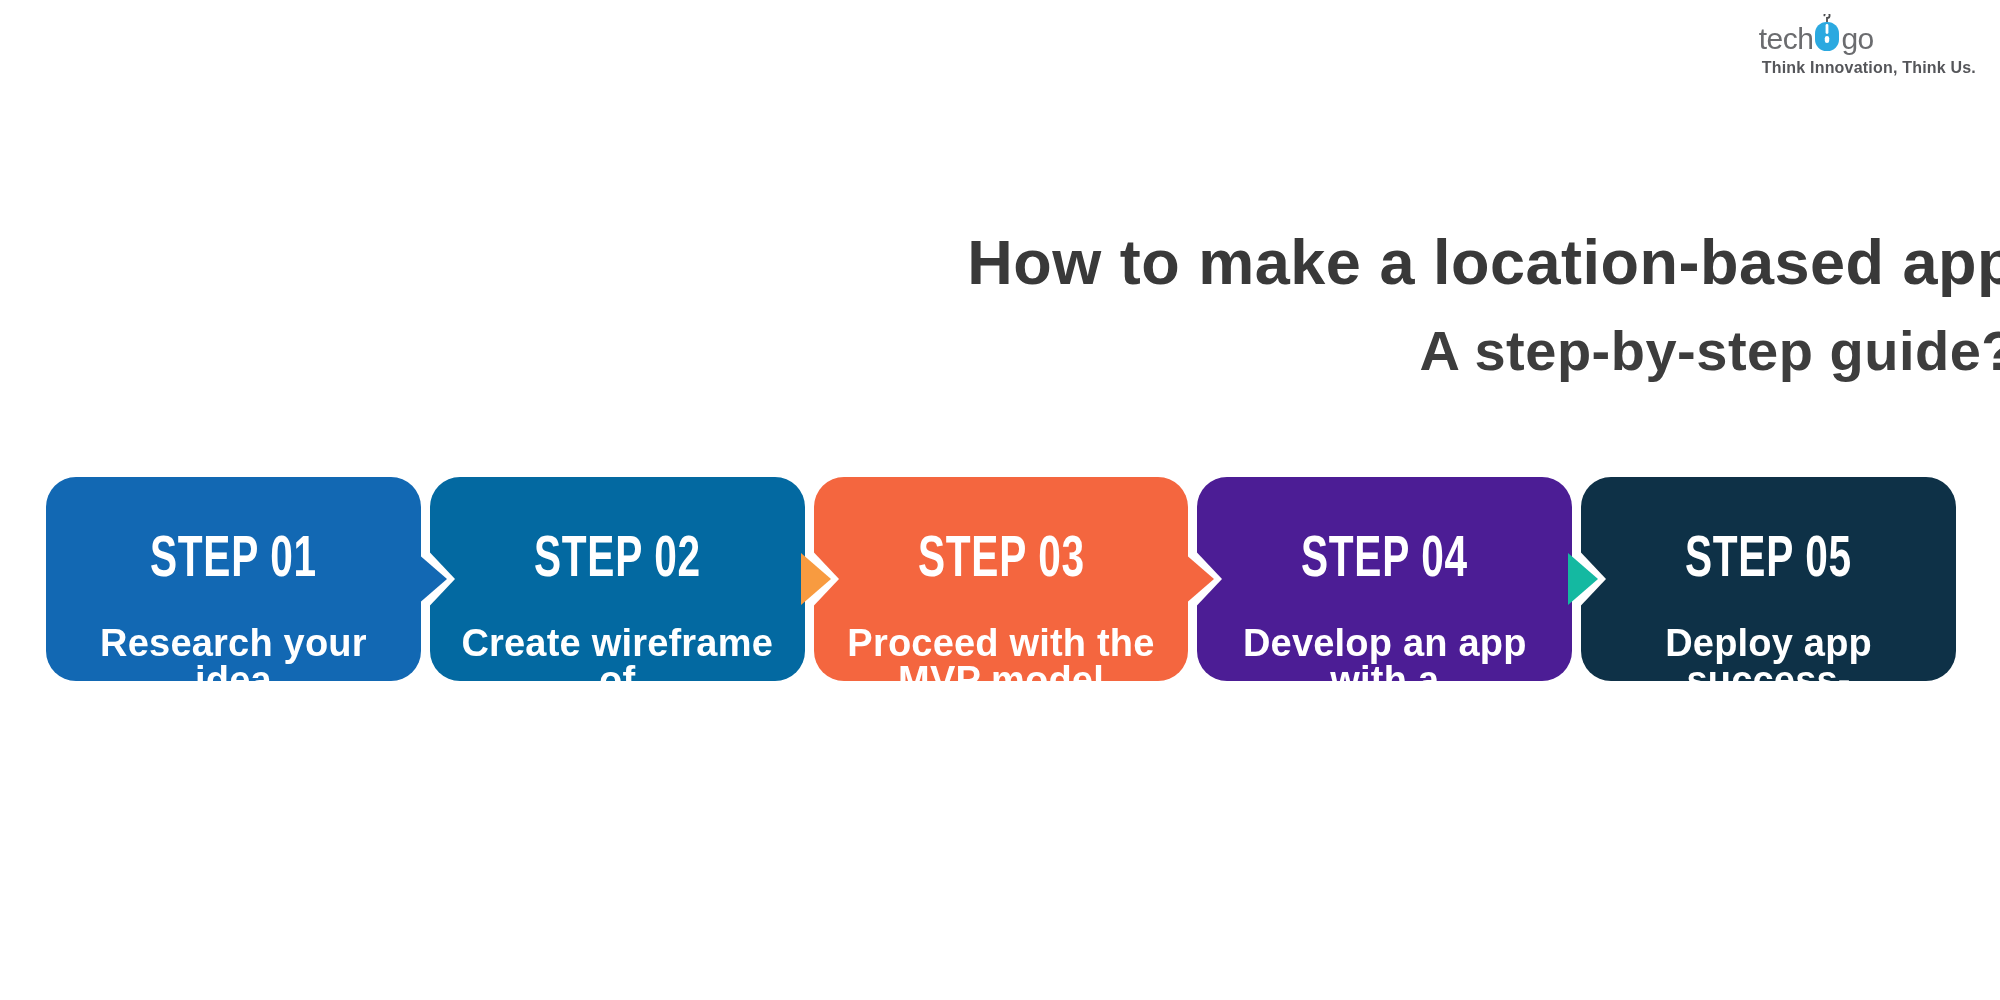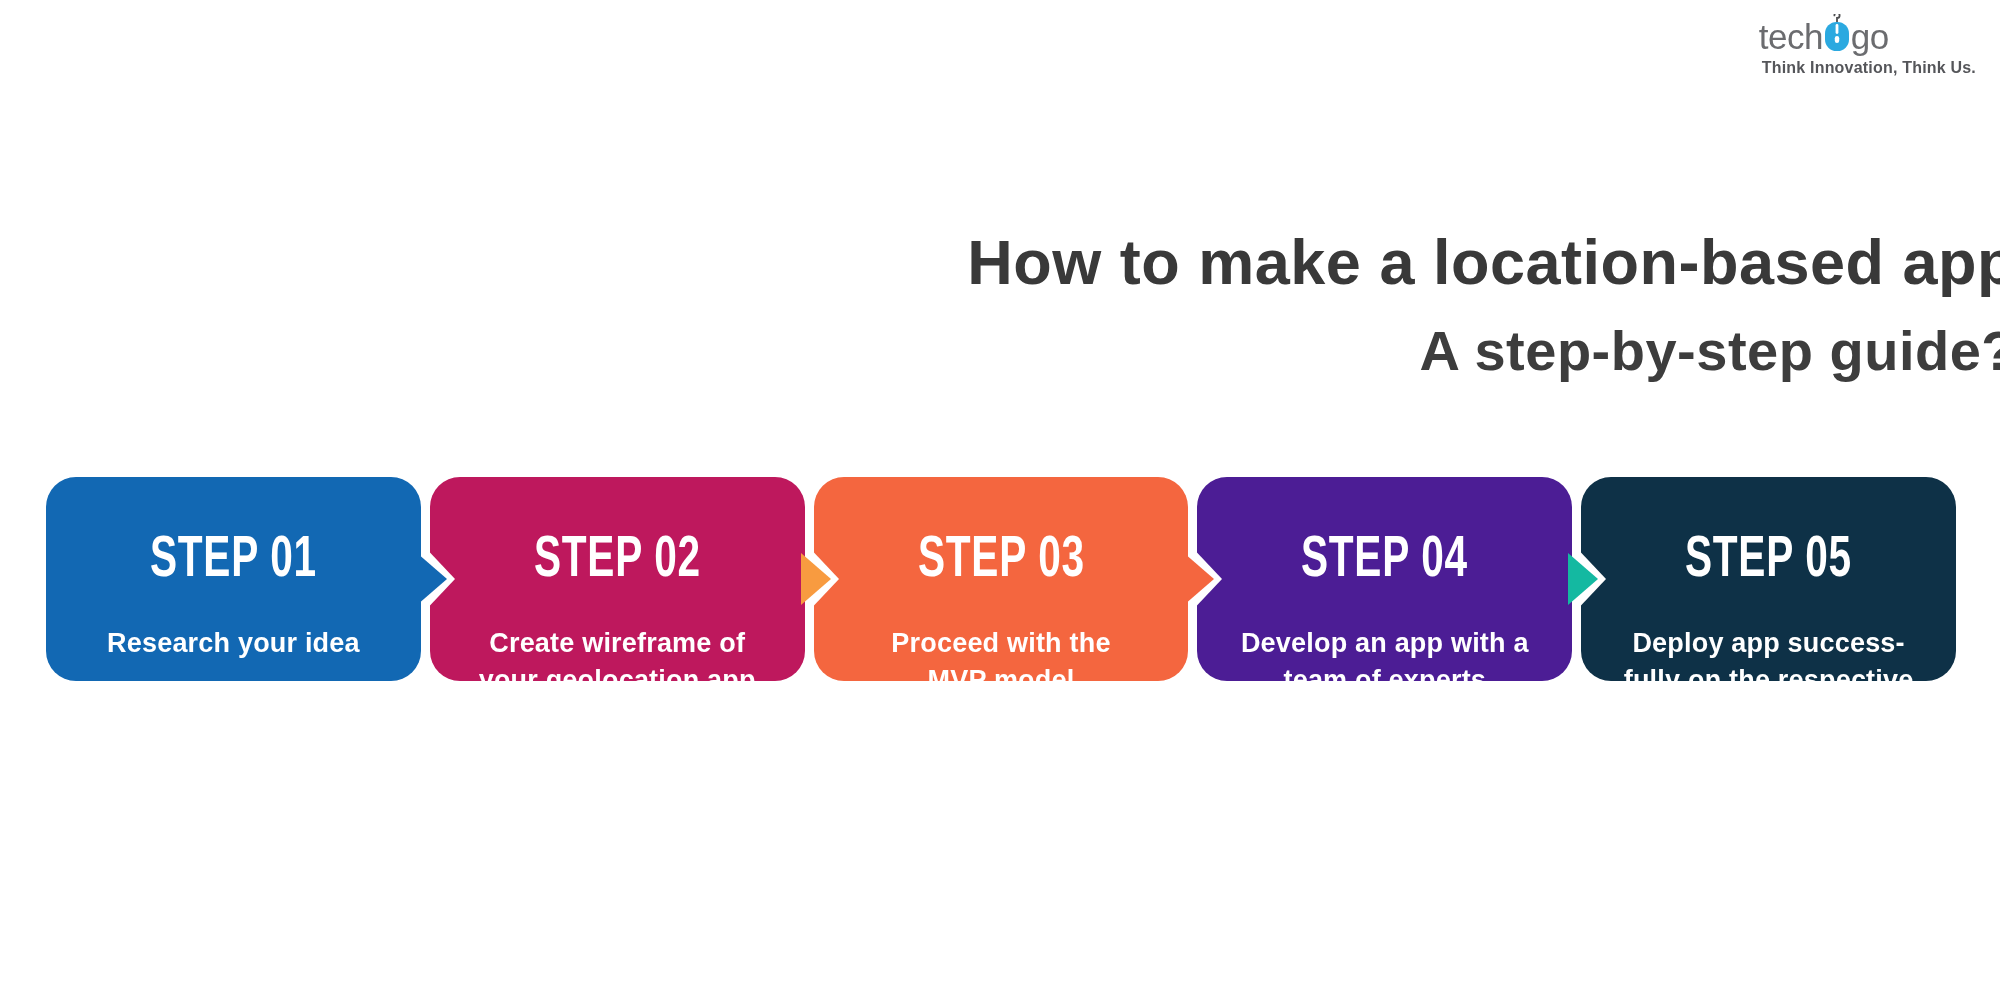--- a/index.html
+++ b/index.html
@@ -9,21 +9,21 @@
     height: 1000px;
     background: #ffffff;
     overflow: hidden;
     font-family: "Liberation Sans", sans-serif;
   }
 
   
   .logo { position: absolute; top: 14px; right: 24px; }
   .logo-row {
     display: flex; align-items: flex-end;
-    color: #6B6C6F; font-size: 35px; line-height: 1;
+    color: #6B6C6F; font-size: 30px; line-height: 1;
     letter-spacing: -0.5px;
   }
   .logo-row .mouse { margin: 0 1px 2px 1px; }
   .tagline {
     font-size: 16px; color: #55565A; margin-top: 5px;
     letter-spacing: 0.2px; padding-left: 3px; font-weight: bold;
     white-space: nowrap;
   }
 
   
@@ -47,21 +47,21 @@
     color: #ffffff; text-align: center;
   }
   .step-label {
     margin: 50px 0 0 0;
     font-size: 58px; line-height: 58px; font-weight: bold;
     letter-spacing: 1px;
     transform: scaleX(0.70);
   }
   .step-desc {
     margin: 40px 14px 0 14px;
-    font-size: 27px; line-height: 37px; font-weight: bold;
+    font-size: 38px; line-height: 37px; font-weight: bold;
     letter-spacing: 0.2px;
     white-space: pre-line;
   }
   .junction {
     position: absolute; right: -46px; top: 50%; margin-top: -36px;
     width: 56px; height: 72px;
   }
   .step-card:last-child .junction { display: none; }
 </style>
 </head>
@@ -92,21 +92,21 @@
 
     <div class="step-card" style="background: rgb(18, 104, 179); z-index: 20;">
       <div class="step-label">STEP 01</div>
       <div class="step-desc">Research your idea</div>
       <svg class="junction" viewBox="0 0 56 72">
         <polygon class="notch" points="10,0 44,36 10,72" fill="#ffffff"></polygon>
         <polygon class="arrow" points="6,10 36,36 6,62" fill="#1268B3"></polygon>
       </svg>
     </div>
 
-    <div class="step-card" style="background: #be185d; z-index: 19;">
+    <div class="step-card" style="background: #0369a1; z-index: 19;">
       <div class="step-label">STEP 02</div>
       <div class="step-desc">Create wireframe of
 your geolocation app</div>
       <svg class="junction" viewBox="0 0 56 72">
         <polygon class="notch" points="10,0 44,36 10,72" fill="#ffffff"></polygon>
         <polygon class="arrow" points="6,10 36,36 6,62" fill="#F89B40"></polygon>
       </svg>
     </div>
 
     <div class="step-card" style="background: rgb(244, 102, 63); z-index: 18;">

